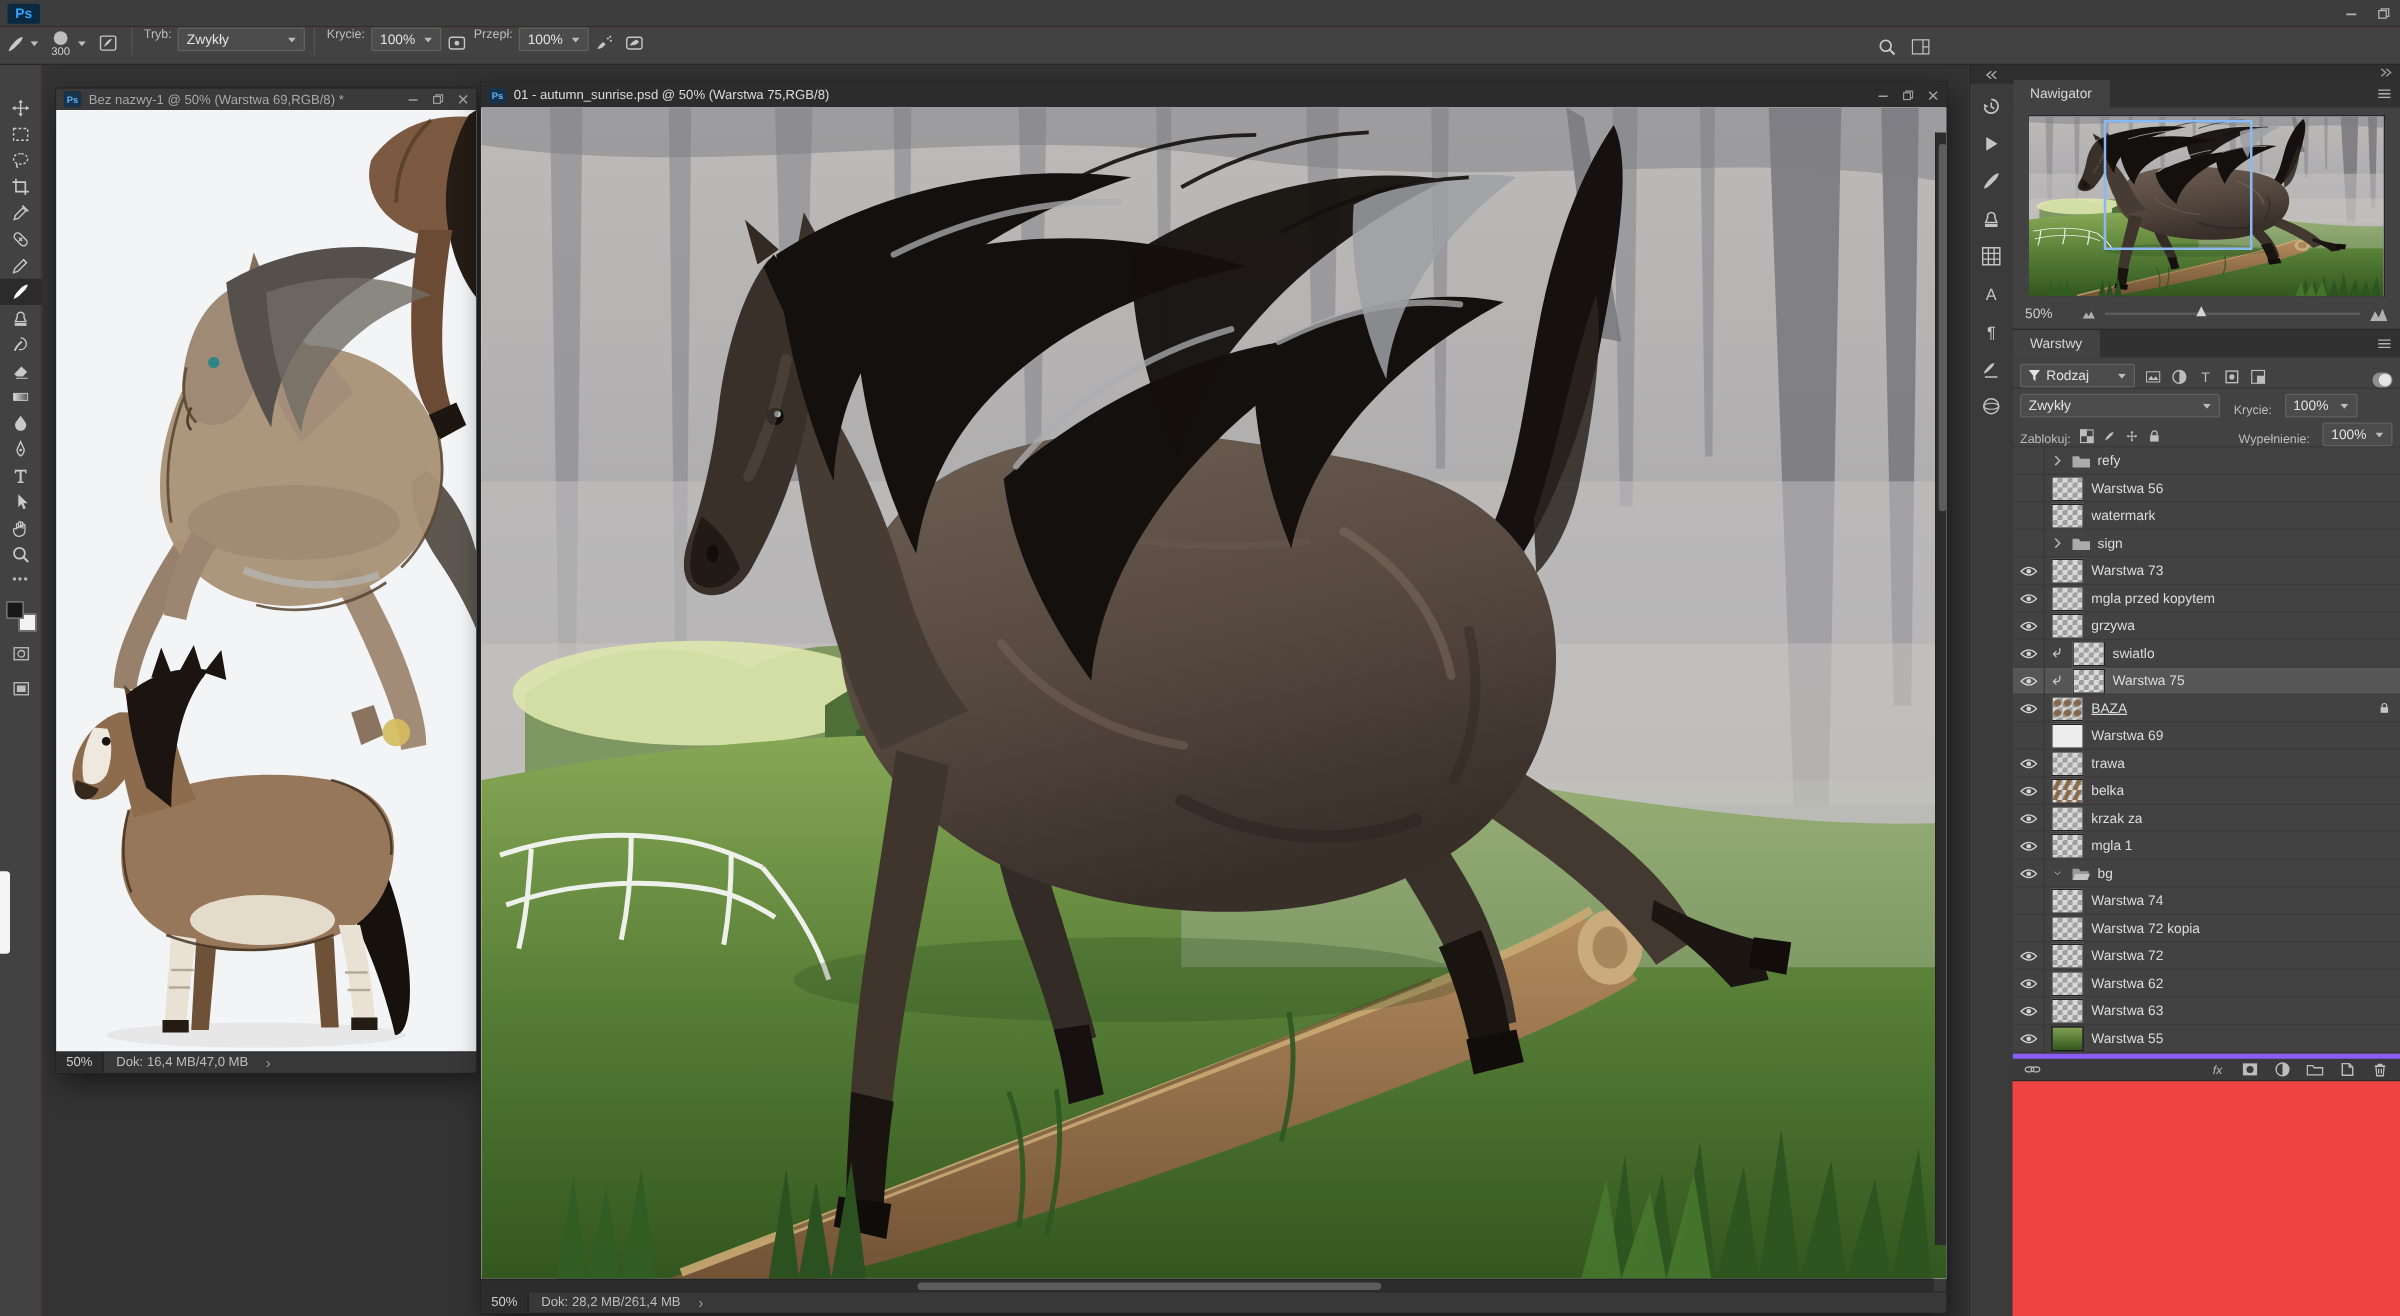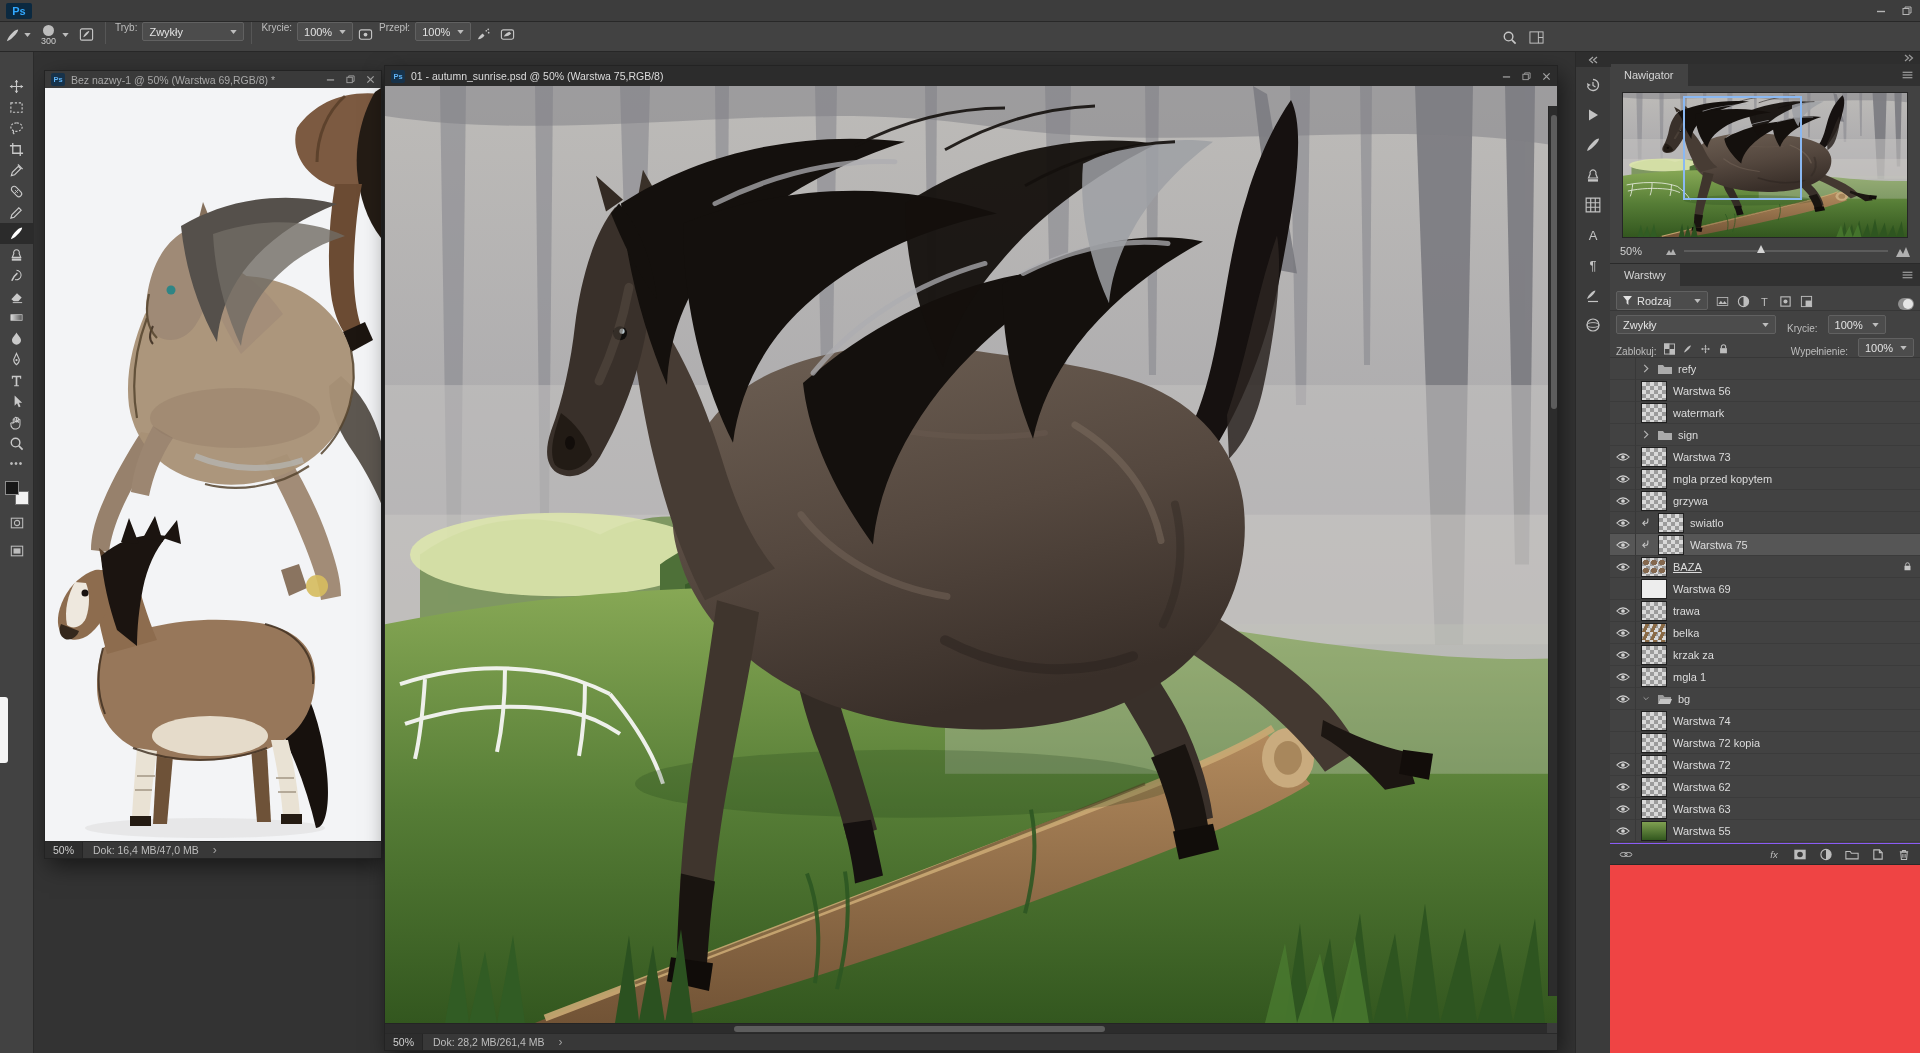--- a/index.html
+++ b/index.html
@@ -130,21 +130,21 @@
   .thumb{width:26px;height:20px;border:1px solid #1f1f1f;margin:0 6px 0 5px;flex:none;background-color:#d9d9d9}
   .thumb-checker,.thumb-baza,.thumb-belka{background-image:linear-gradient(45deg,#9b9b9b 25%,transparent 25%,transparent 75%,#9b9b9b 75%),linear-gradient(45deg,#9b9b9b 25%,#d9d9d9 25%,#d9d9d9 75%,#9b9b9b 75%);background-size:8px 8px;background-position:0 0,4px 4px}
   .thumb-baza{background-image:radial-gradient(ellipse 70% 55% at 50% 55%,#84684e 0 58%,rgba(0,0,0,0) 60%),linear-gradient(45deg,#9b9b9b 25%,transparent 25%,transparent 75%,#9b9b9b 75%),linear-gradient(45deg,#9b9b9b 25%,#d9d9d9 25%,#d9d9d9 75%,#9b9b9b 75%)}
   .thumb-belka{background-image:linear-gradient(115deg,rgba(0,0,0,0) 30%,#8a6a45 32%,#8a6a45 62%,rgba(0,0,0,0) 64%),linear-gradient(45deg,#9b9b9b 25%,transparent 25%,transparent 75%,#9b9b9b 75%),linear-gradient(45deg,#9b9b9b 25%,#d9d9d9 25%,#d9d9d9 75%,#9b9b9b 75%)}
   .thumb-white{background:#ededed}
   .thumb-green{background:linear-gradient(180deg,#7fa051,#32571e)}
   .lname{white-space:nowrap;overflow:hidden;text-overflow:ellipsis}
   .locked-name{text-decoration:underline}
   .row-lock{margin-left:auto;margin-right:8px;color:#c6c6c6}
   .row-lock svg{width:9px;height:11px}
-  #lp-bottom{position:absolute;left:0;right:0;bottom:0;height:21px;background:#3a3a3a;border-top:1px solid #8b5cf6;display:flex;align-items:center;padding:0 7px;gap:8px}
+  #lp-bottom{position:absolute;left:0;right:0;bottom:0;height:21px;background:#3a3a3a;border-top:4px solid #8b5cf6;display:flex;align-items:center;padding:0 7px;gap:8px}
   .lpb{width:18px;height:16px;display:flex;align-items:center;justify-content:center;color:#bdbdbd}
   .lpb svg{width:14px;height:13px}
   .lpb:first-child{margin-right:auto}
 </style>
 </head>
 <body>
 
 <svg width="0" height="0" style="position:absolute" aria-hidden="true">
   <defs>
     <linearGradient id="gMist" x1="0" y1="0" x2="0" y2="1">

